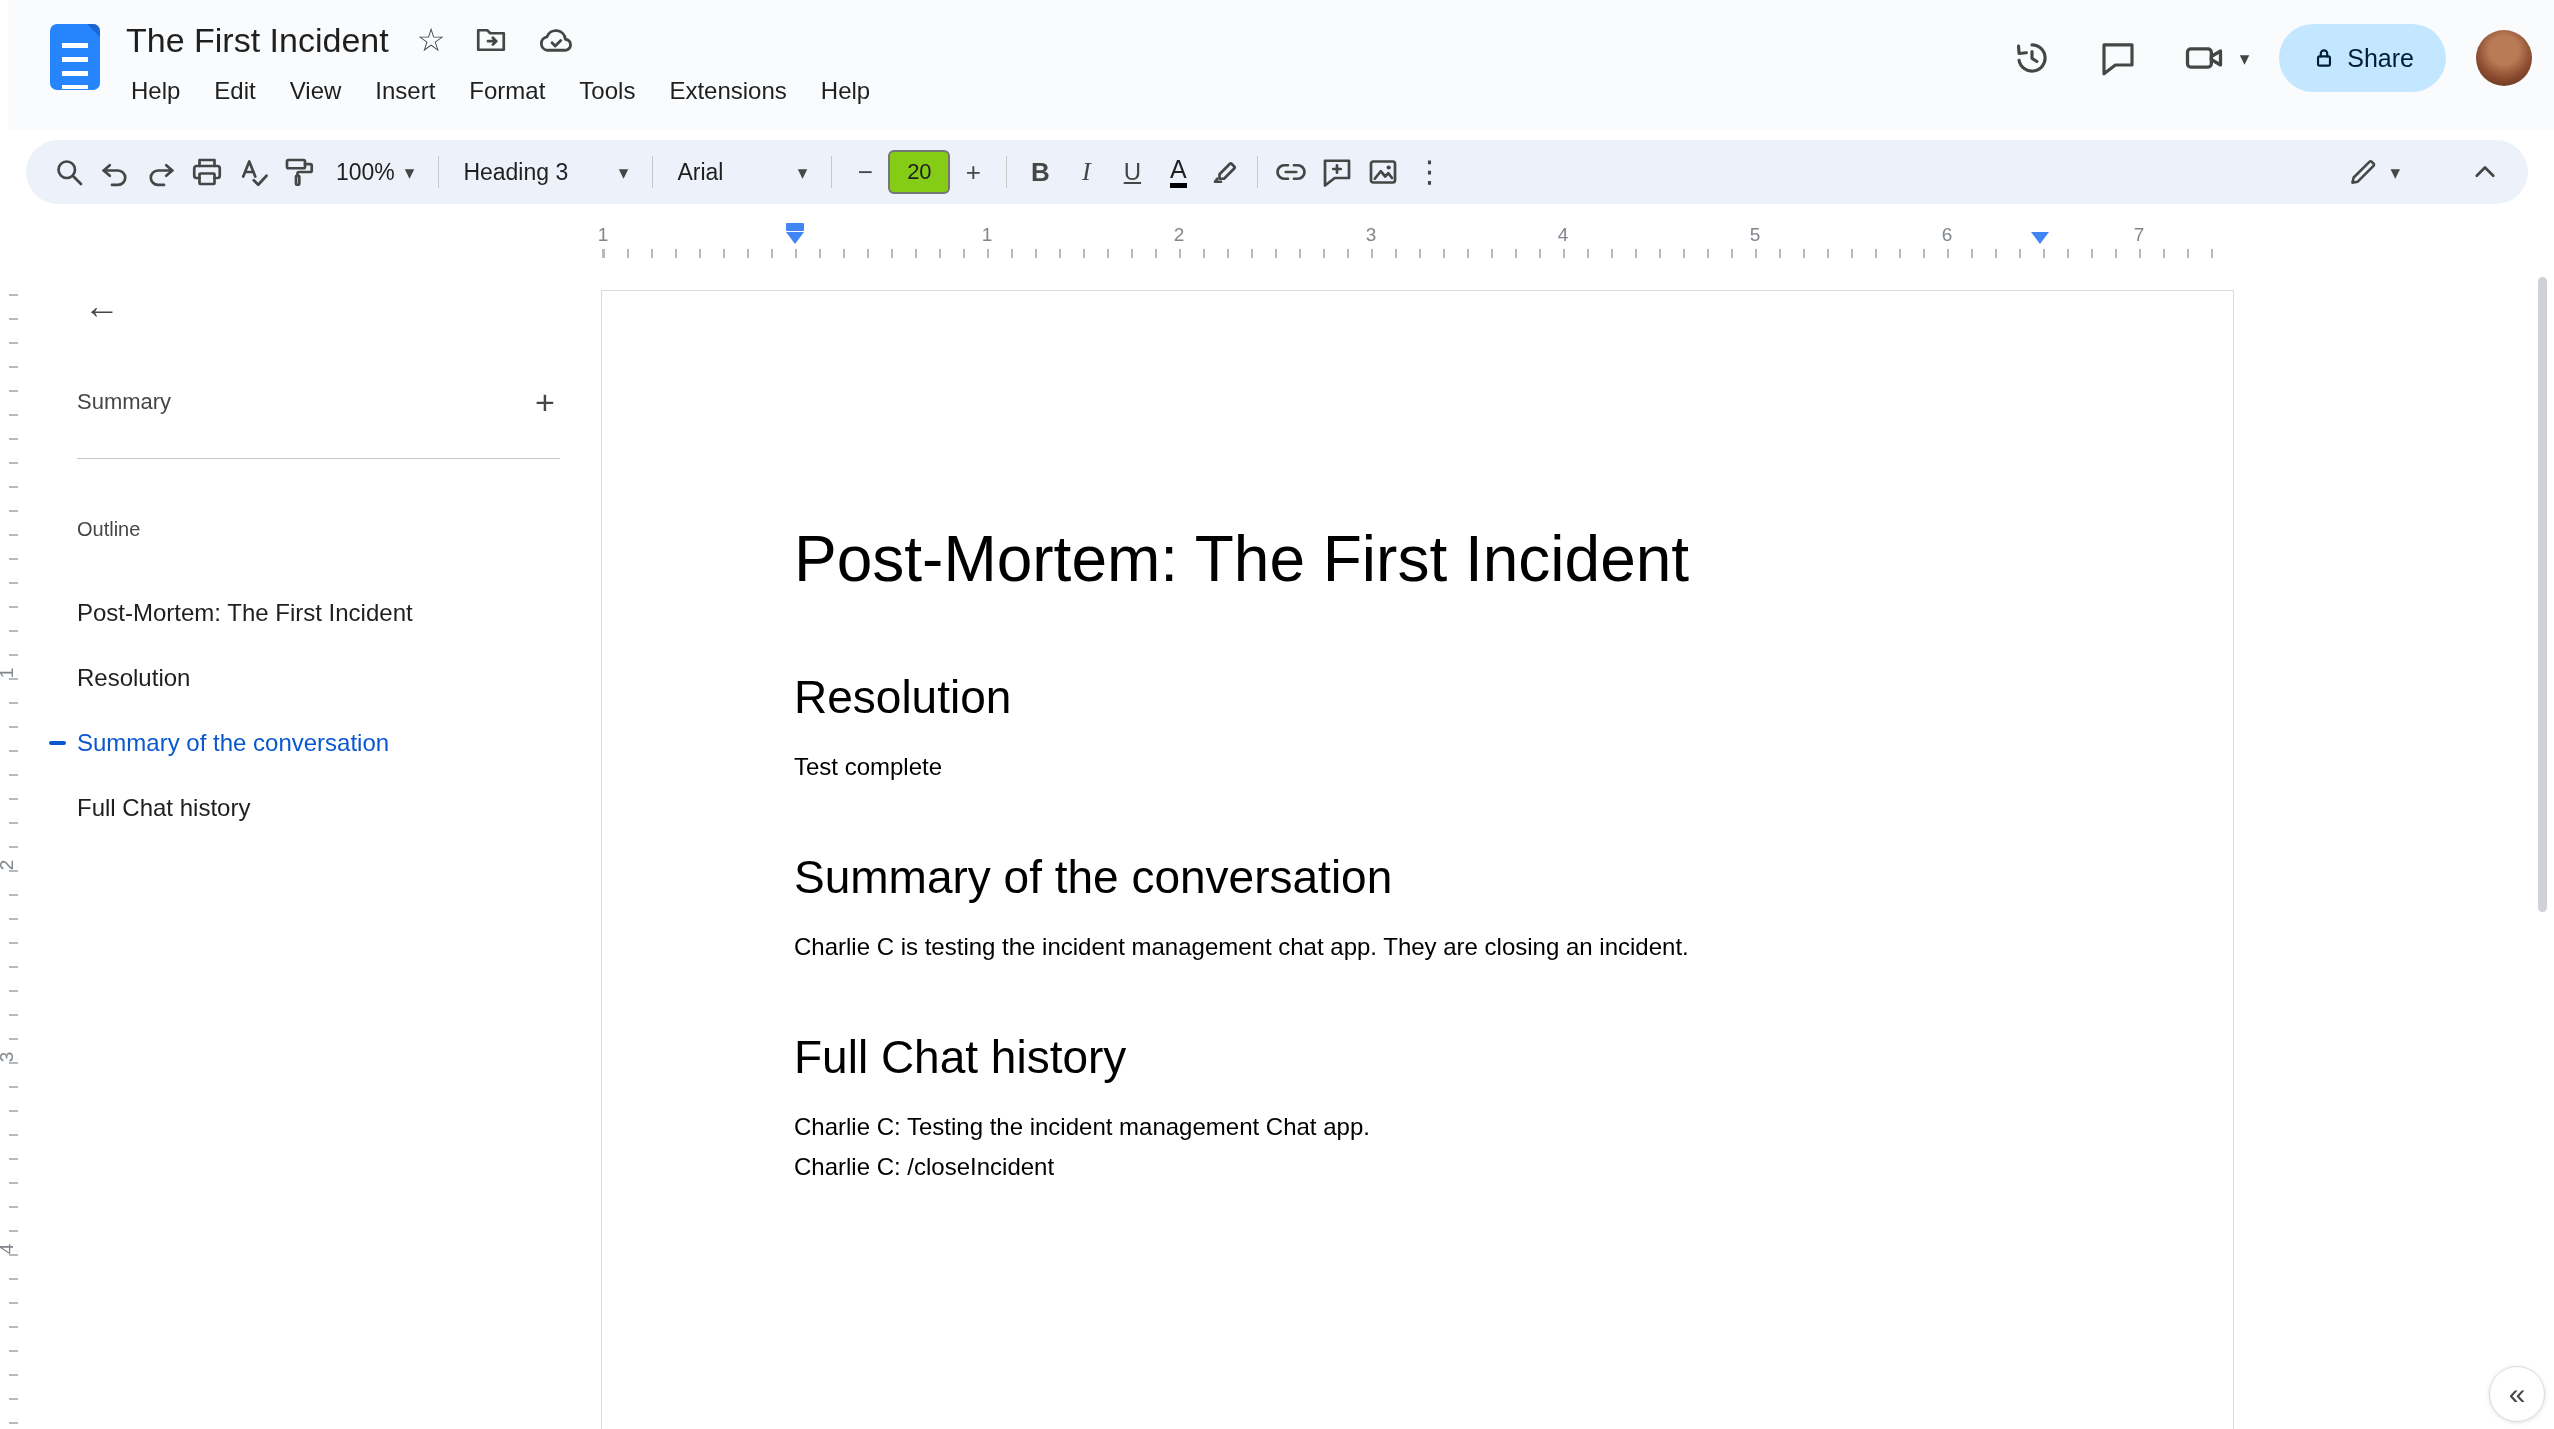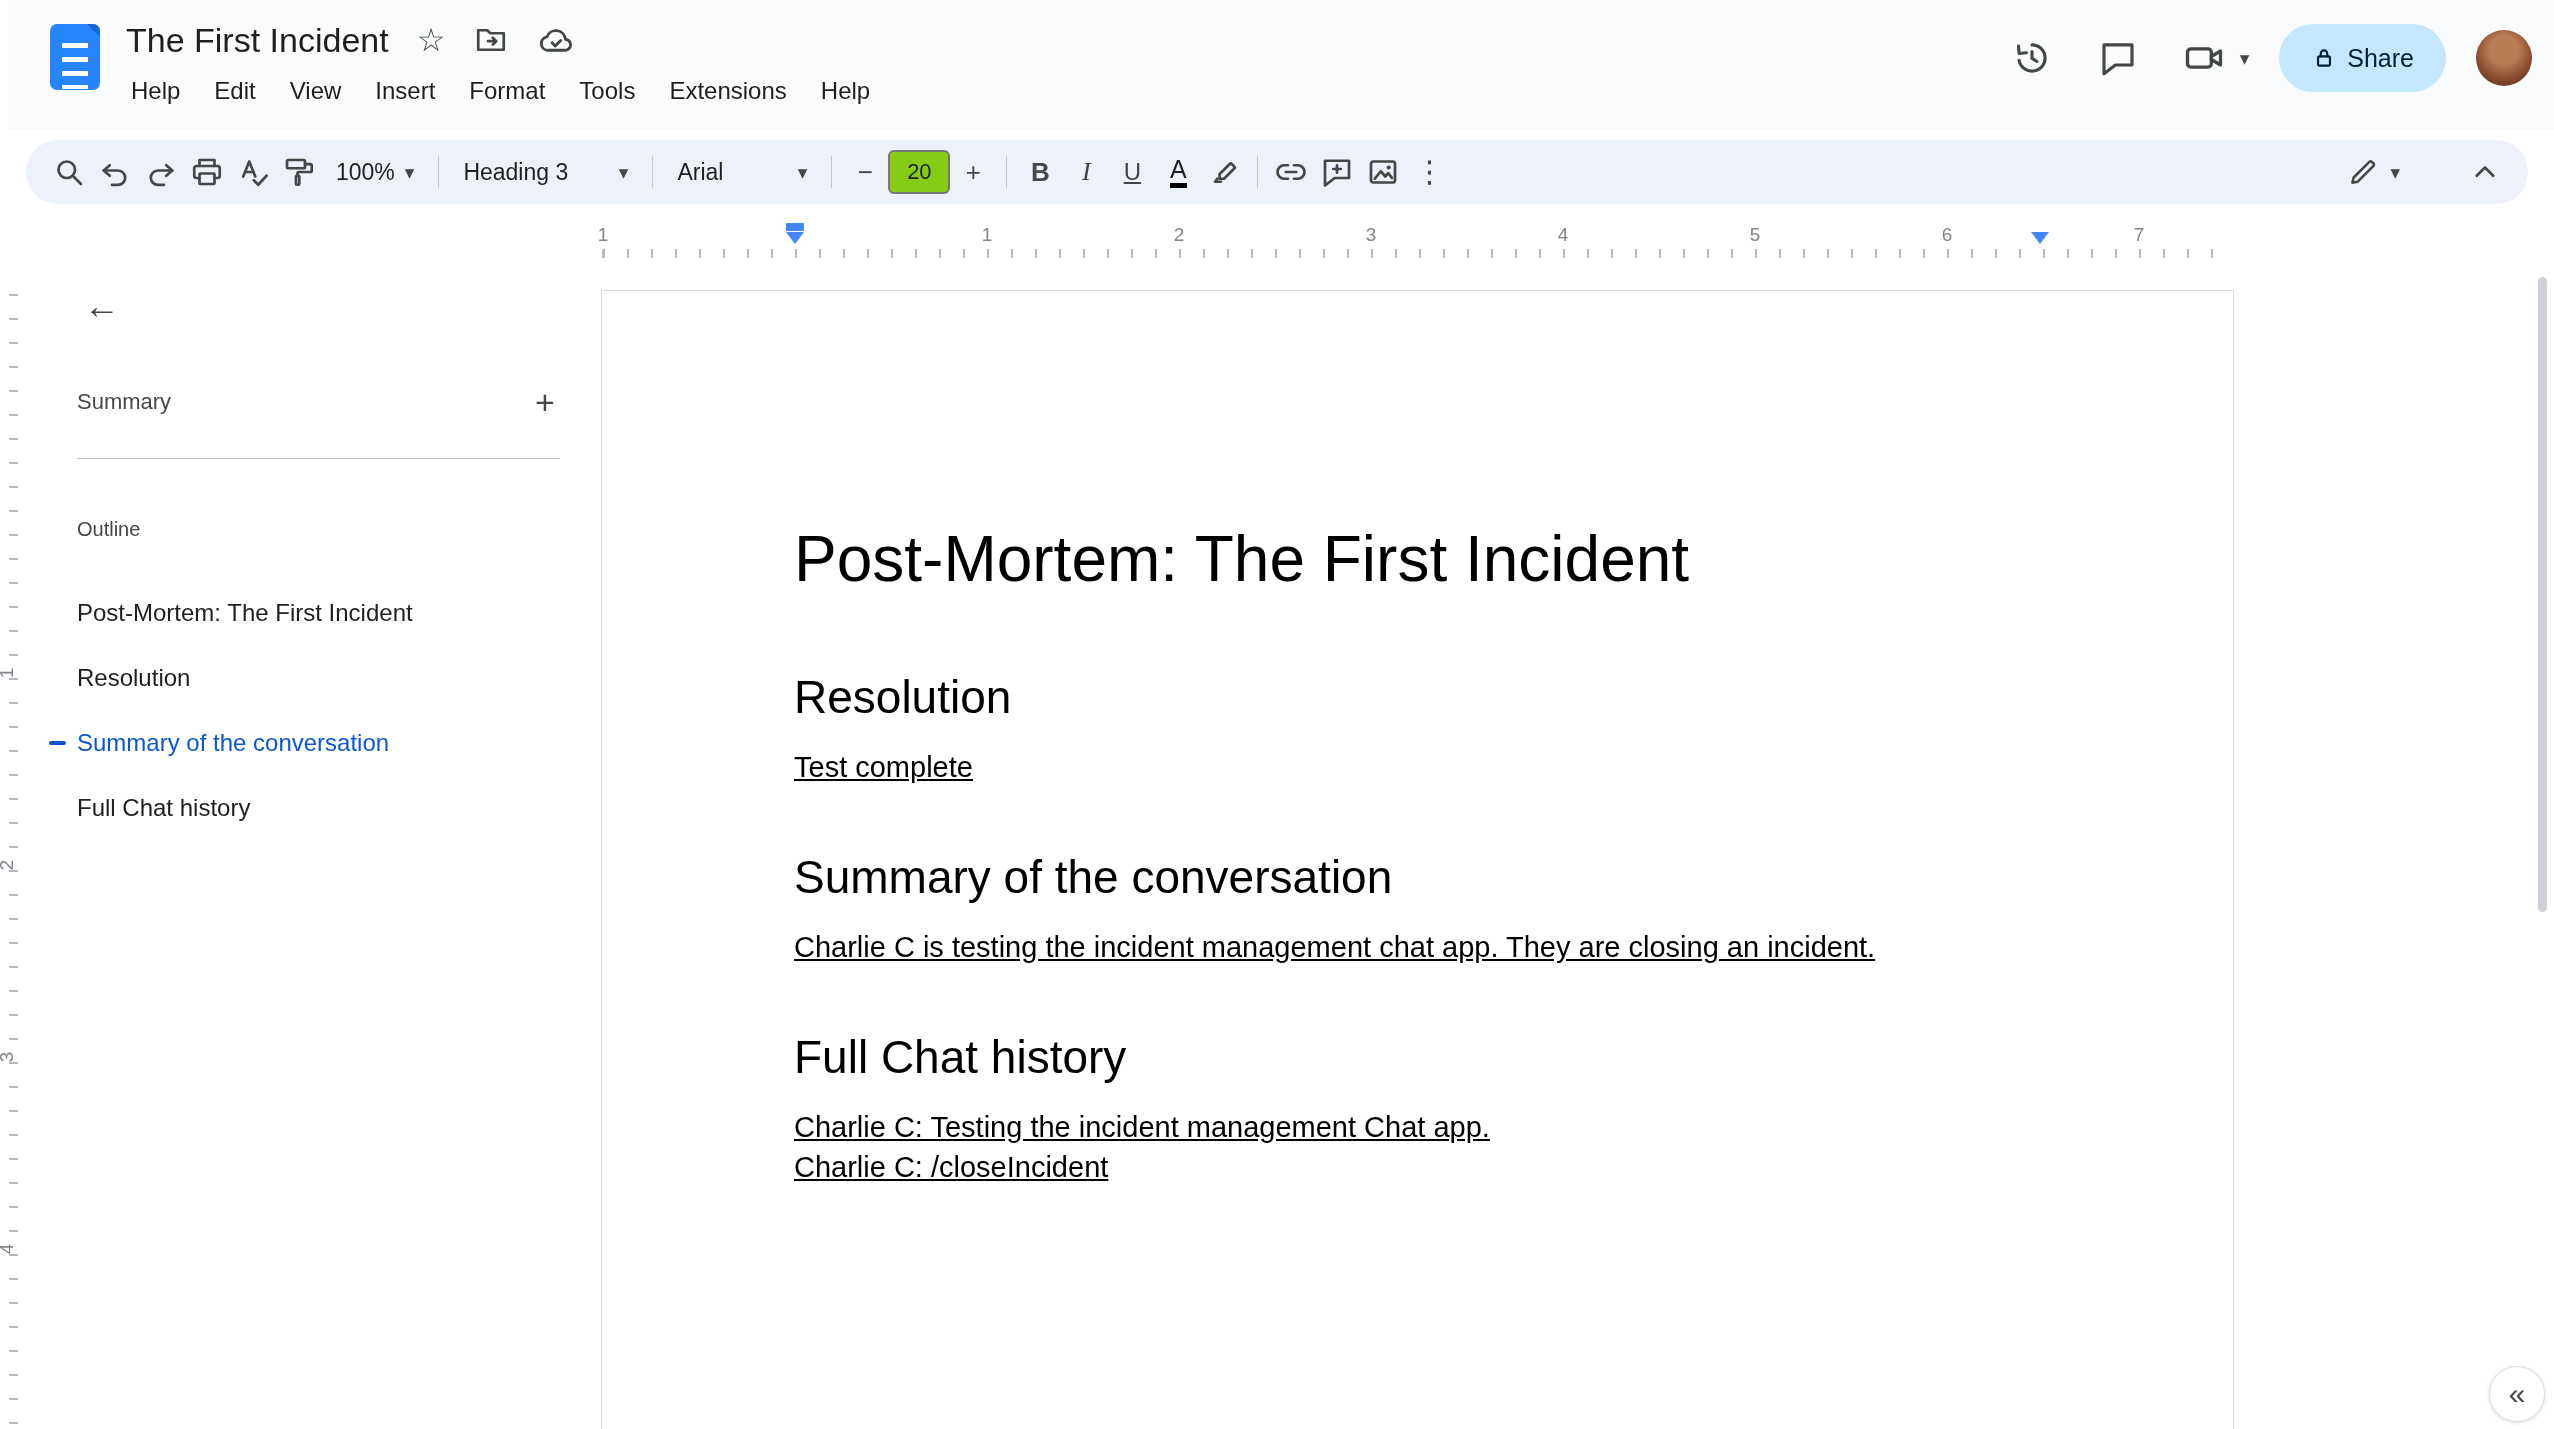--- a/index.html
+++ b/index.html
@@ -74,21 +74,21 @@
      font-size:24px;color:#1f1f1f;border-radius:8px;white-space:nowrap;}
   .outline-item[data-active="true"]{color:#0b57d0;font-weight:500;}
   .outline-item[data-active="true"]::before{content:"";position:absolute;left:0;top:50%;margin-top:-2px;
      width:17px;height:4px;border-radius:2px;background:#0b57d0;}
 
   
   .page{position:absolute;left:601px;top:290px;width:1633px;height:1500px;background:#fff;
      border:1px solid #d8dce1;box-sizing:border-box;padding:230px 194px 0 192px;}
   .doc-h1{margin:0;font-size:64px;font-weight:400;line-height:1.2;color:#000;}
   .doc-h2{margin:0;font-size:46px;font-weight:400;line-height:1.2;color:#000;}
-  .doc-p{margin:0;font-size:29px;font-weight:400;line-height:40px;color:#000;text-decoration:underline;}
+  .doc-p{margin:0;font-size:24px;font-weight:400;line-height:40px;color:#000;}
   .mt-h2-1{margin-top:72px;}
   .mt-h2{margin-top:63px;}
   .mt-p{margin-top:22px;}
 
   
   .scroll-thumb{position:absolute;right:7px;top:277px;width:9px;height:635px;border-radius:5px;background:#ced1d6;}
   .panel-toggle{position:absolute;left:2489px;top:1366px;width:56px;height:56px;border-radius:50%;
      background:#fff;border:1px solid #dadce0;box-shadow:0 1px 4px rgba(0,0,0,.12);
      display:flex;align-items:center;justify-content:center;font-size:30px;color:#444746;padding:0;}
 

